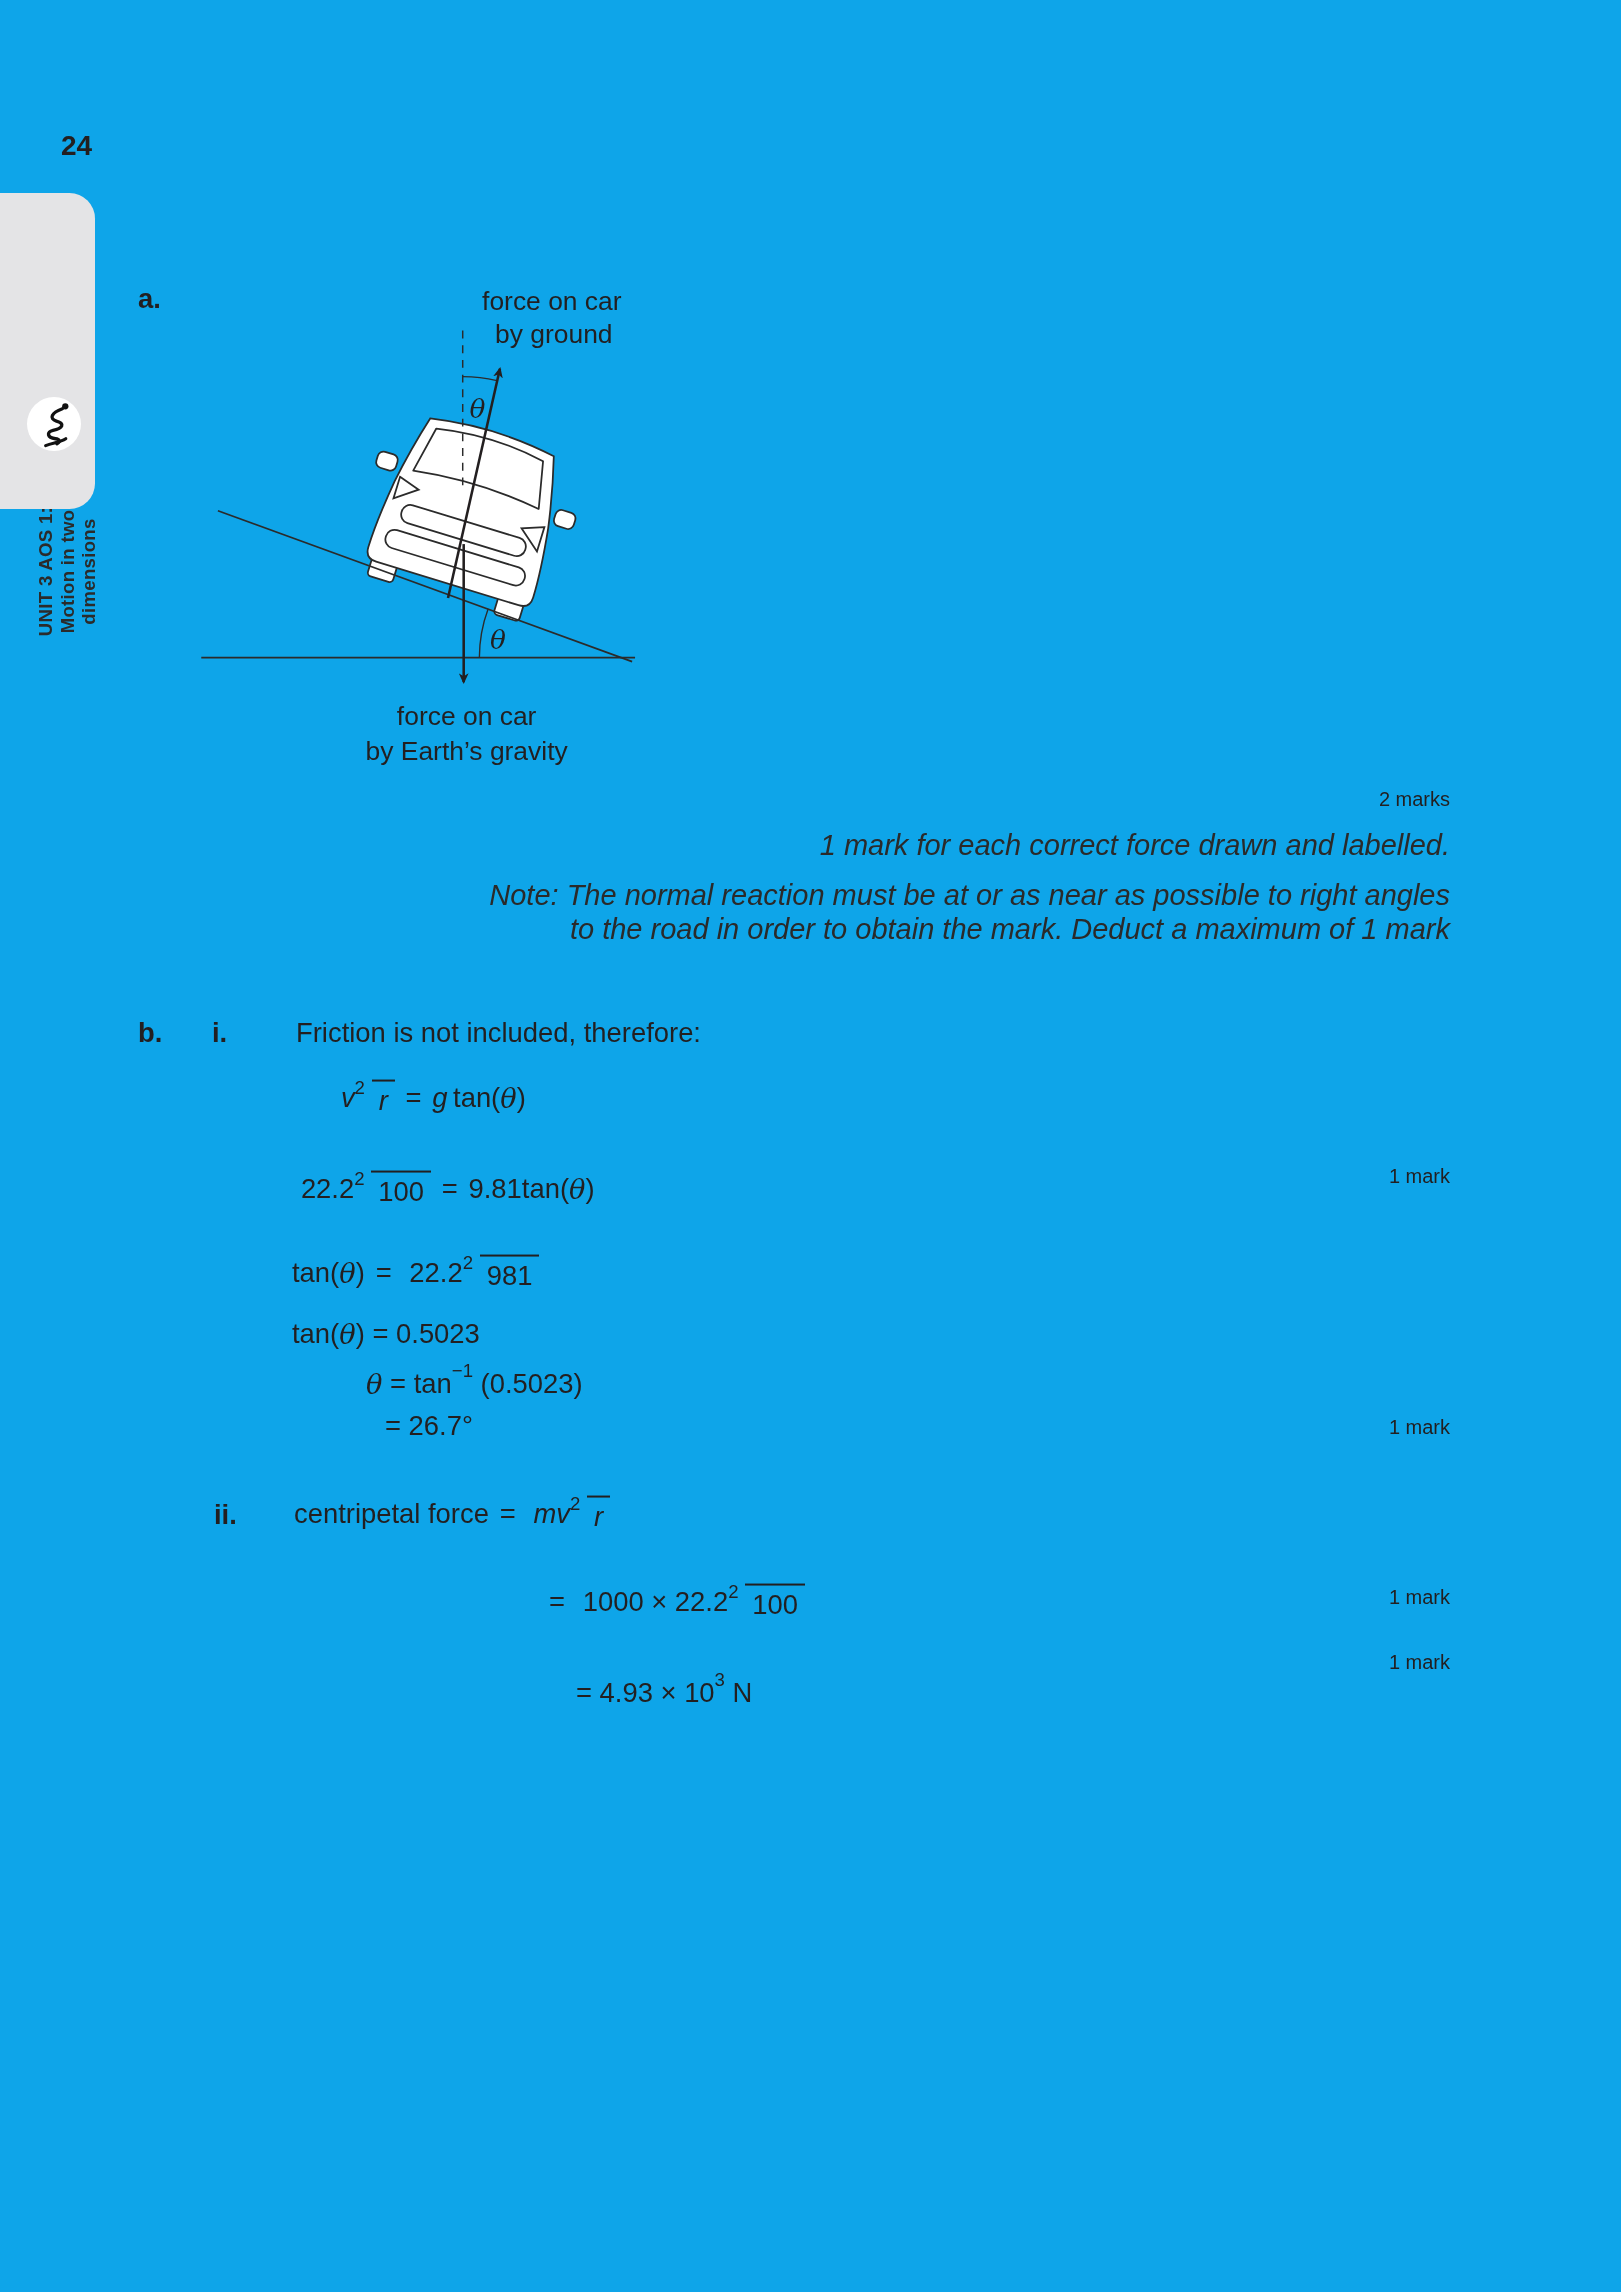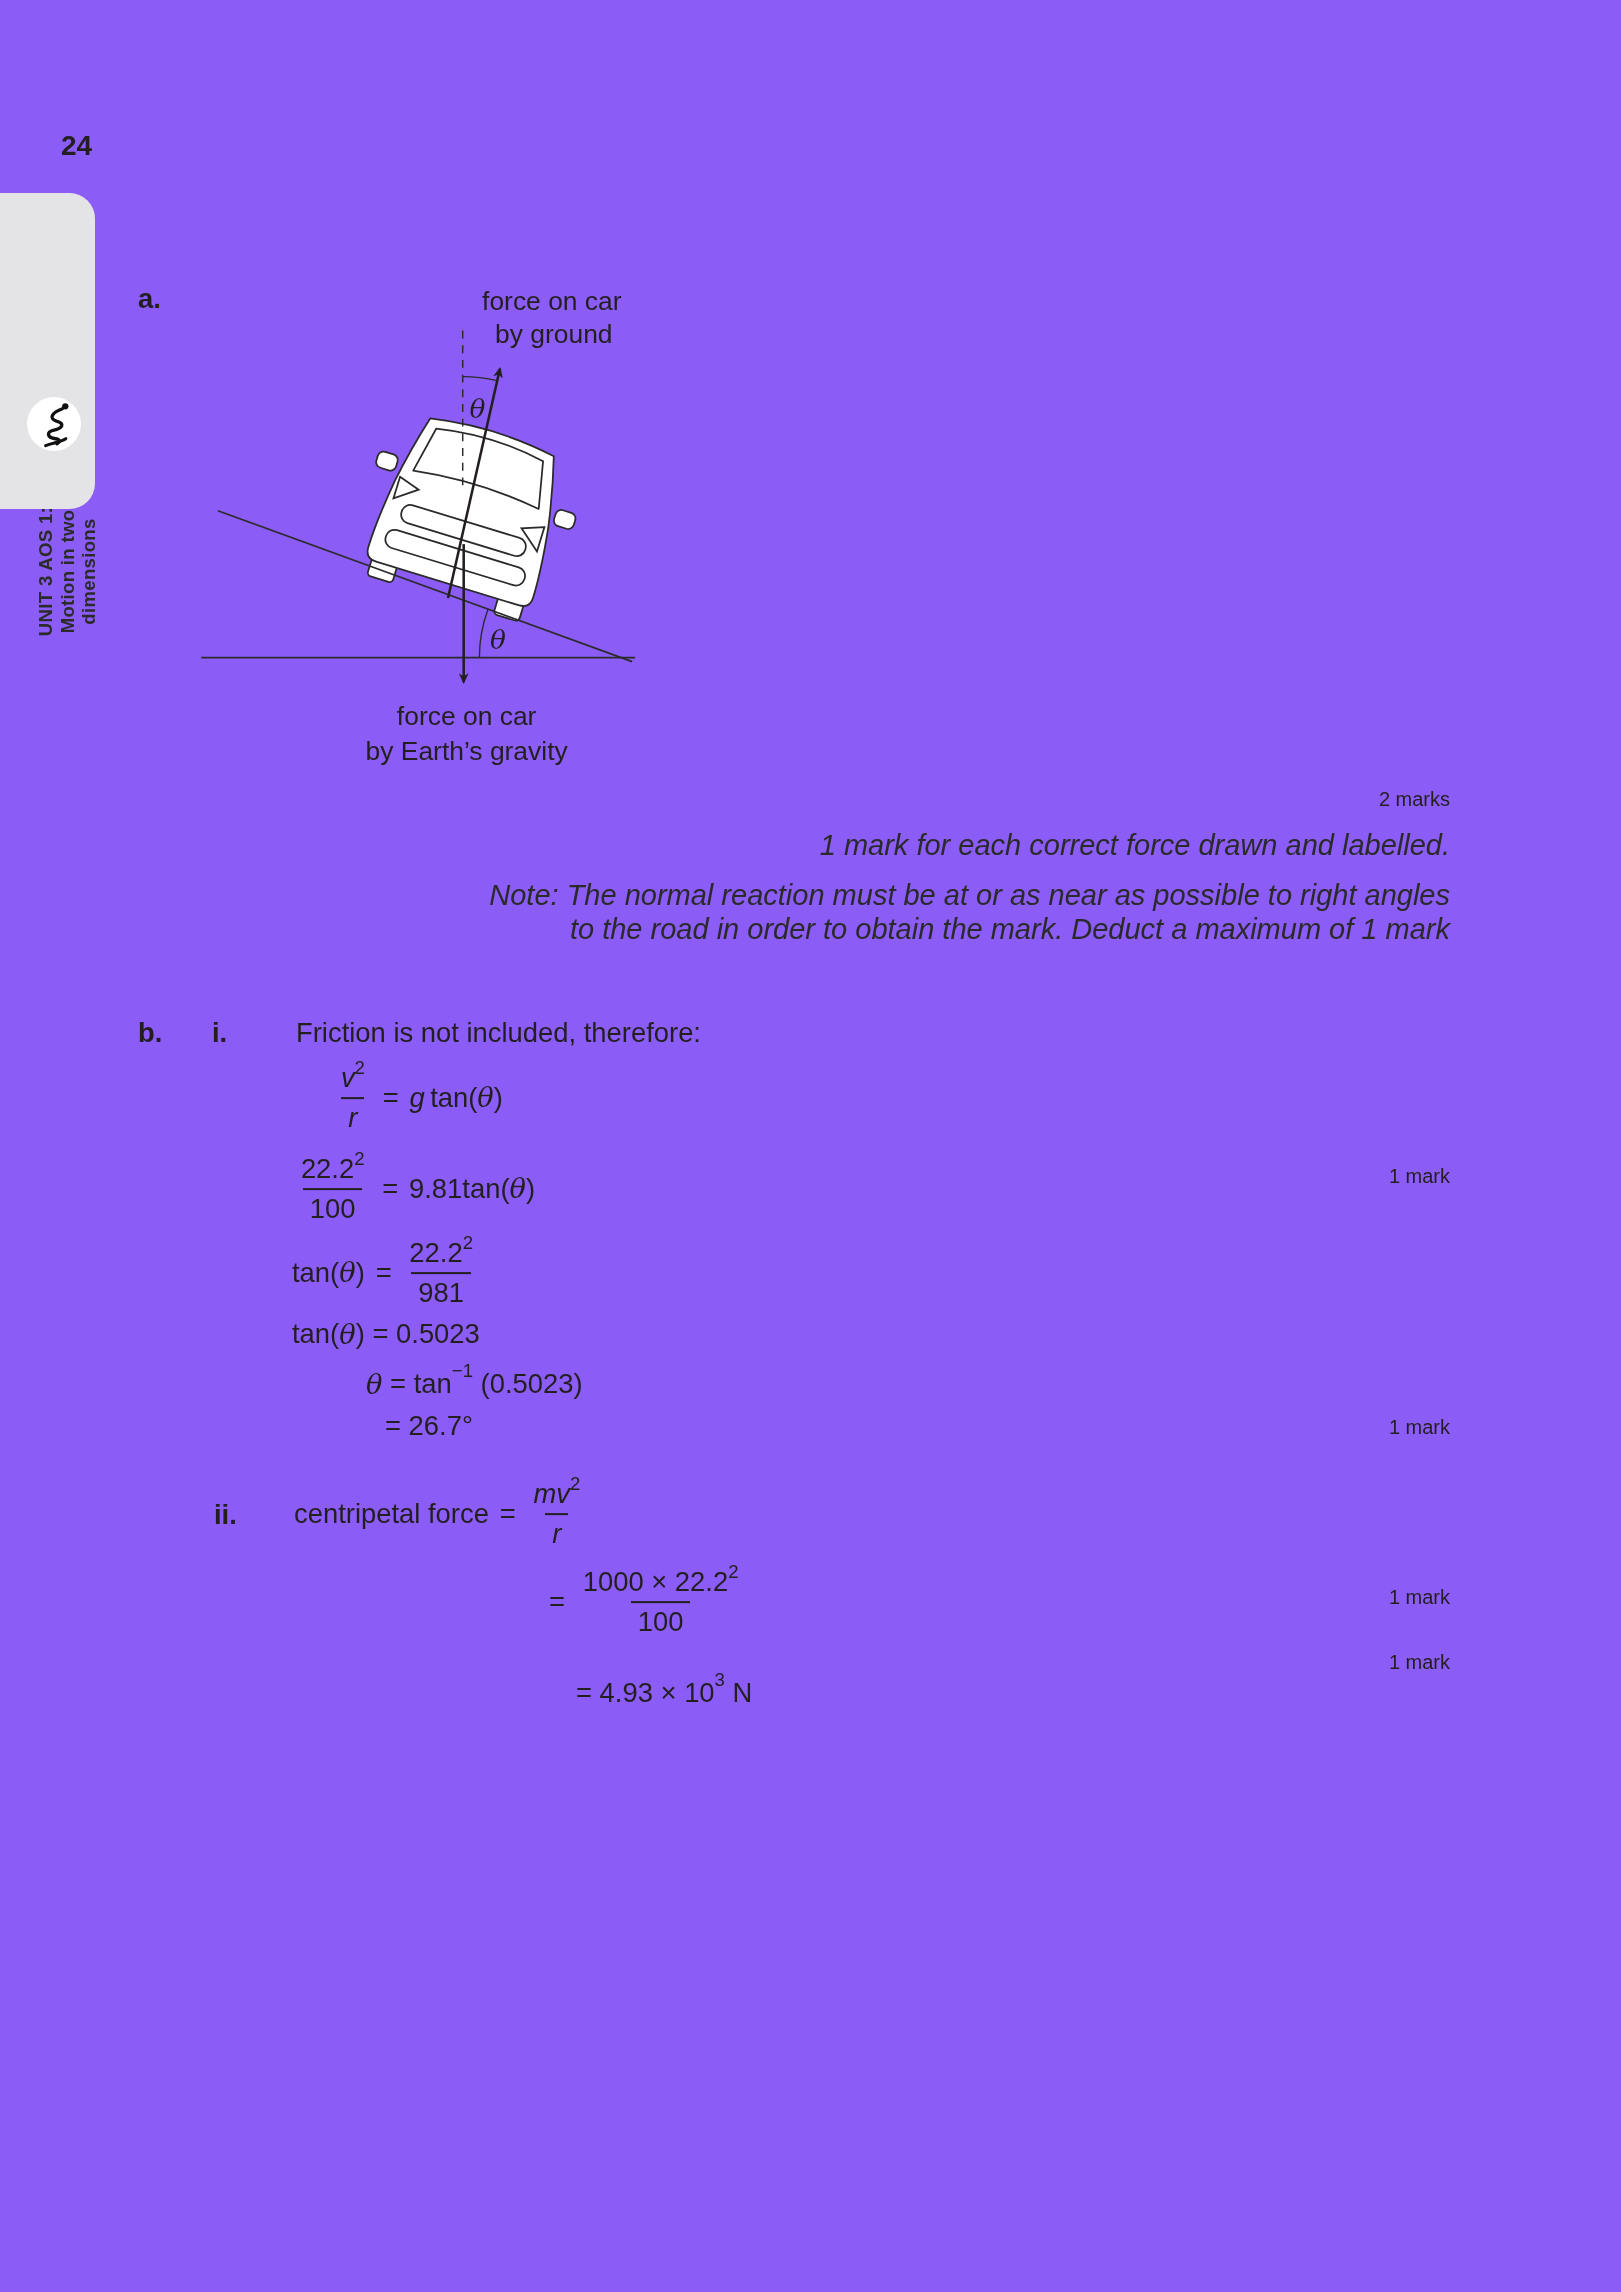--- a/index.html
+++ b/index.html
@@ -1,16 +1,16 @@
 <!DOCTYPE html>
 <html><head>
 <meta charset="utf-8">
 <style>
   html,body{margin:0;padding:0;background:#ffffff;}
-  .page{position:relative;width:1621px;height:2293px;background:#8b5cf6;overflow:hidden;
+  .page{position:relative;width:1621px;height:2293px;background:#0ea5e9;overflow:hidden;
         font-family:"Liberation Sans",sans-serif;color:#231f20;}
   
   .pagenum{position:absolute;left:61px;top:130px;font-size:28px;font-weight:bold;}
   .header-title{position:absolute;left:127px;top:133px;font-size:25.5px;font-weight:bold;letter-spacing:0.2px;}
   
   .tab{position:absolute;left:0;top:193px;width:95px;height:316px;background:#e4e4e6;
        border-radius:0 25.5px 25.5px 0;}
   .tab-circle{position:absolute;left:27.4px;top:204px;width:54px;height:54px;border-radius:50%;background:#ffffff;}
   .tab-text{position:absolute;left:-61px;top:357px;width:235px;height:43px;transform:rotate(-90deg);
             text-align:center;font-size:18.6px;line-height:21.6px;font-weight:bold;color:#2b2b2b;letter-spacing:0.3px;}
@@ -21,21 +21,21 @@
   .abs{position:absolute;}
   .body-t{font-size:27.4px;line-height:33px;}
   .bold{font-weight:bold;}
   .it{font-style:italic;}
   
   .ra{position:absolute;right:171px;text-align:right;}
   .guide-it{font-style:italic;font-size:29px;line-height:34px;font-weight:normal;color:#2a2a2a;}
   .marklbl{font-size:20px;}
   
   .eq{position:absolute;display:flex;align-items:center;font-size:27.4px;transform:translateY(-50%);white-space:pre;}
-  .frac{display:inline-flex;flex-direction:column;align-items:center;}
+  .frac{display:inline-flex;flex-direction:row;align-items:flex-end;}
   .frac .num{padding:0 6.9px 2.9px;}
   .frac .den{border-top:2px solid #231f20;padding:2.9px 6.9px 0;}
   .sp{font-size:18.6px;position:relative;top:-12.7px;}
   .eqs{margin:0 10.8px;}
   svg text{font-family:"Liberation Sans",sans-serif;}
   .theta{font-family:"DejaVu Serif",serif;font-style:italic;}
 </style>
 </head>
 <body>
 

